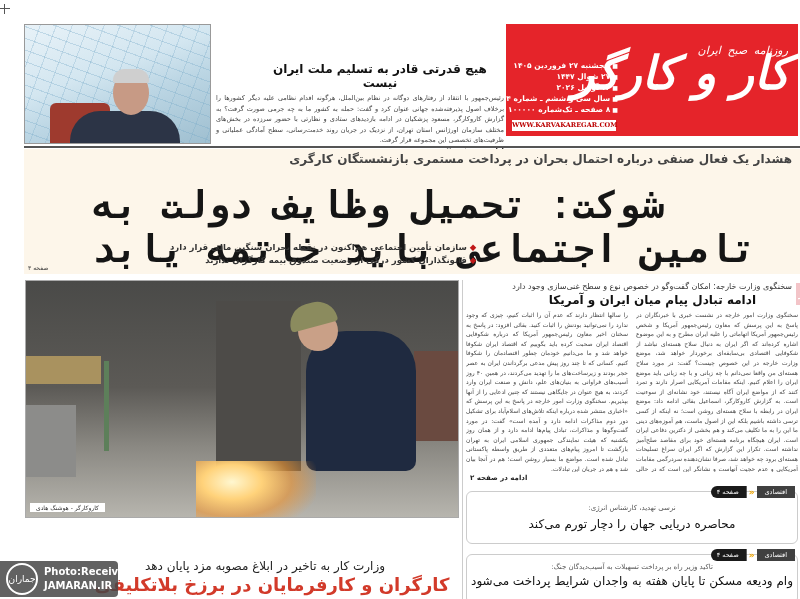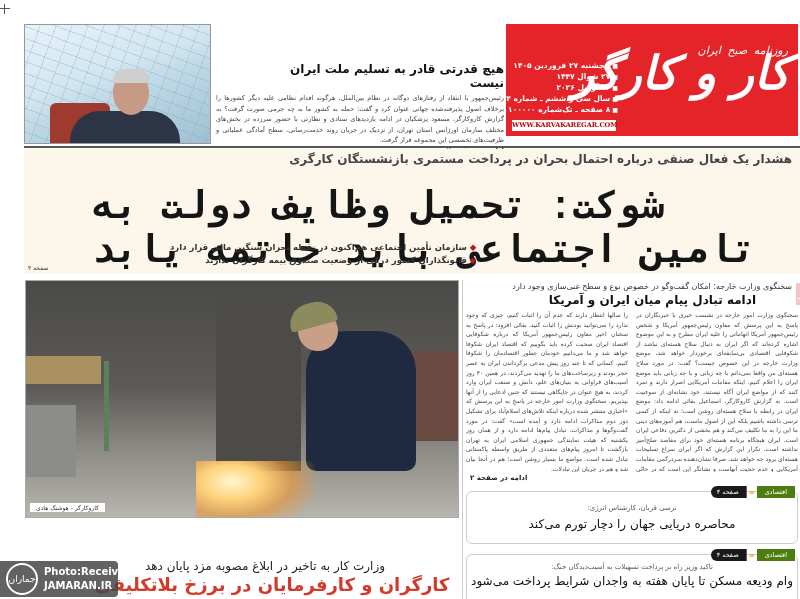--- a/index.html
+++ b/index.html
@@ -25,21 +25,21 @@
   .top-photo .grid { position:absolute; inset:0; background:
     repeating-linear-gradient(20deg, transparent 0 10px, rgba(120,170,200,0.35) 10px 11px),
     repeating-linear-gradient(110deg, transparent 0 14px, rgba(120,170,200,0.3) 14px 15px); }
   .top-photo .chair { position:absolute; left: 25px; top: 78px; width: 60px; height: 42px; background:#9e3a2e; border-radius: 6px 6px 0 0; }
   .top-photo .suit { position:absolute; left: 45px; top: 86px; width: 110px; height: 40px; background:#2c3446; border-radius: 30px 30px 0 0; }
   .top-photo .head { position:absolute; left: 88px; top: 46px; width: 36px; height: 44px; background:#c79a85; border-radius: 50%; }
   .top-photo .hair { position:absolute; left: 88px; top: 44px; width: 36px; height: 14px; background:#cfcfcf; border-radius: 18px 18px 4px 4px; }
 
   .top-story { position: absolute; left: 216px; top: 60px; width: 288px; direction: rtl; text-align: right; }
   .top-story .kicker { font-size: 7px; color: #444; }
-  .top-story .title { font-size: 12px; font-weight: bold; color: #111; margin: 2px 0 3px; padding-left: 40px; }
+  .top-story .title { font-size: 12px; font-weight: bold; color: #111; margin: 2px 0 3px; text-align: center; padding-left: 40px; }
   .top-story .body { font-size: 6.5px; line-height: 10.5px; color: #444; text-align: justify; }
   .top-story .more { font-size: 7px; font-weight: bold; color: #222; margin-top: 1px; }
 
   .rule-top { position: absolute; left: 24px; top: 146px; width: 776px; height: 2px; background: #555; }
 
   
   .headline-band { position: absolute; left: 24px; top: 149px; width: 776px; height: 125px; background: #fdf6ea; }
   .supra { position: absolute; right: 8px; top: 152px; direction: rtl; font-size: 12px; font-weight: bold; color: #444; }
   .main-headline { position: absolute; right: 8px; top: 174px; width: 700px; direction: rtl; text-align: left; font-family: Liberation Mono, monospace; font-weight: bold; font-size: 38px; line-height: 44px; color: #151515; letter-spacing: -1px; margin-top: 12px; }
   .bullets { position: absolute; left: 170px; top: 241px; direction: rtl; text-align: right; }
@@ -76,21 +76,21 @@
   .badge-jostar { position:absolute; left:764px; top:283px; width:36px; height:22px; background:#f3c4c8; color:#fff; font-size:10px; font-weight:bold; text-align:center; line-height:22px; direction:rtl;margin-left:32px; }
   .article2-kicker { position:absolute; right:8px; top:282px; direction:rtl; font-size:8px; font-weight:normal; color:#333; white-space:nowrap; }
   .article2-title { position:absolute; right:44px; top:293px; direction:rtl; font-size:12px; font-weight:bold; color:#111; white-space:nowrap; }
   .article2-cols { position:absolute; left:466px; top:310px; width:332px; height:162px; direction:rtl; display:flex; gap:8px; }
   .article2-cols .c { flex:1; font-size:6px; line-height:9.6px; color:#444; text-align:justify; overflow:hidden; }
   .article2-more { position:absolute; left:470px; top:474px; direction:rtl; font-size:7px; font-weight:bold; color:#222; }
 
   
   .box { position:absolute; left:466px; width:332px; border:1px solid #ccc; border-radius:6px; background:#fff; direction:rtl; }
   .box .tags { position:absolute; right:2px; top:-6px; height:12px; display:flex; }
-  .box .tag-section { background:#4d7c0f; color:#fff; font-size:6.5px; padding:0 8px; line-height:12px; }
+  .box .tag-section { background:#404040; color:#fff; font-size:6.5px; padding:0 8px; line-height:12px; }
   .box .tag-arrow { color:#f0a500; font-size:9px; line-height:12px; font-weight:bold; margin:0 2px; }
   .box .tag-page { background:#1a1a1a; color:#fff; font-size:6.5px; padding:0 8px 0 6px; line-height:12px; clip-path: polygon(0 0, 100% 0, 100% 100%, 0 100%, 0 50%); border-radius: 6px 0 0 6px; }
   .box .kicker { text-align:center; font-size:7px; color:#555; margin-top:12px; }
   .box .title { text-align:center; font-size:12px; color:#111; margin-top:5px; font-weight:normal; }
 </style>
 </head>
 <body>
 
 <div class="crosshair"></div>
 
@@ -161,21 +161,21 @@
   <div class="c">را سالها انتظار دارند که عدم آن را اثبات کنیم، چیزی که وجود ندارد را نمی‌توانید بودنش را اثبات کنید. بقائی افزود: در پاسخ به سخنان اخیر معاون رئیس‌جمهور آمریکا که درباره شکوفایی اقتصاد ایران صحبت کرده باید بگوییم که اقتصاد ایران شکوفا خواهد شد و ما می‌دانیم خودمان چطور اقتصادمان را شکوفا کنیم. کسانی که تا چند روز پیش مدعی برگرداندن ایران به عصر حجر بودند و زیرساخت‌های ما را تهدید می‌کردند، در همین ۴۰ روز آسیب‌های فراوانی به بنیان‌های علم، دانش و صنعت ایران وارد کردند، به هیچ عنوان در جایگاهی نیستند که چنین ادعایی را از آنها بپذیریم. سخنگوی وزارت امور خارجه در پاسخ به این پرسش که «اخباری منتشر شده درباره اینکه تلاش‌های اسلام‌آباد برای تشکیل دور دوم مذاکرات ادامه دارد و آمده است» گفت: در مورد گفت‌وگوها و مذاکرات، تبادل پیام‌ها ادامه دارد و از همان روز یکشنبه که هیئت نمایندگی جمهوری اسلامی ایران به تهران بازگشت تا امروز پیام‌های متعددی از طریق واسطه پاکستانی تبادل شده است. مواضع ما بسیار روشن است؛ هم در آنجا بیان شد و هم در جریان این تبادلات.</div>
 </div>
 <div class="article2-more">ادامه در صفحه ۲</div>
 
 <div class="box" style="top:491px;height:53px;">
   <div class="tags">
     <span class="tag-section">اقتصادی</span>
     <span class="tag-arrow">«</span>
     <span class="tag-page">صفحه ۴</span>
   </div>
-  <div class="kicker">نرسی قربان، کارشناس انرژی:</div>
+  <div class="kicker">نرسی تهدید، کارشناس انرژی:</div>
   <div class="title">محاصره دریایی جهان را دچار تورم می‌کند</div>
 </div>
 
 <div class="box" style="top:554px;height:50px;">
   <div class="tags">
     <span class="tag-section">اقتصادی</span>
     <span class="tag-arrow">«</span>
     <span class="tag-page">صفحه ۴</span>
   </div>
   <div class="kicker" style="margin-top:8px;">تاکید وزیر راه بر پرداخت تسهیلات به آسیب‌دیدگان جنگ:</div>

